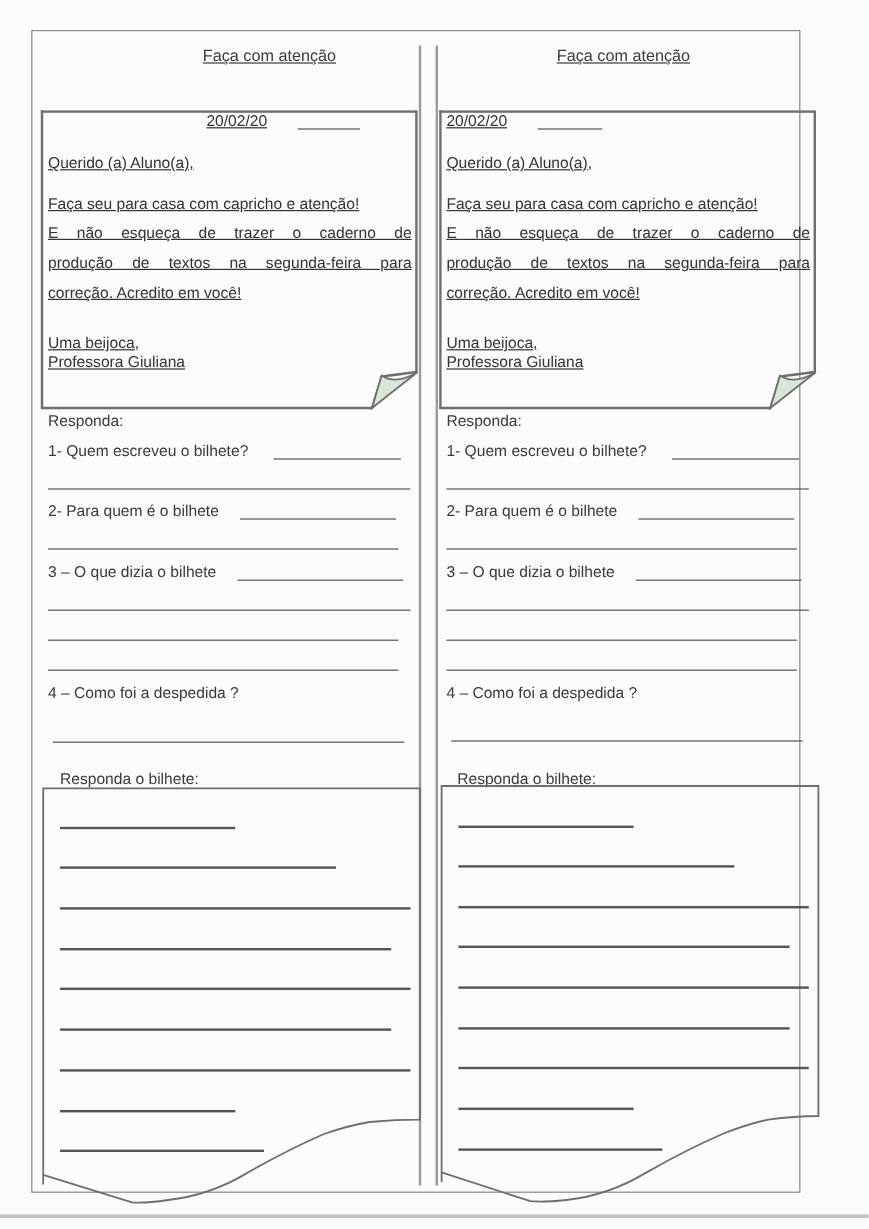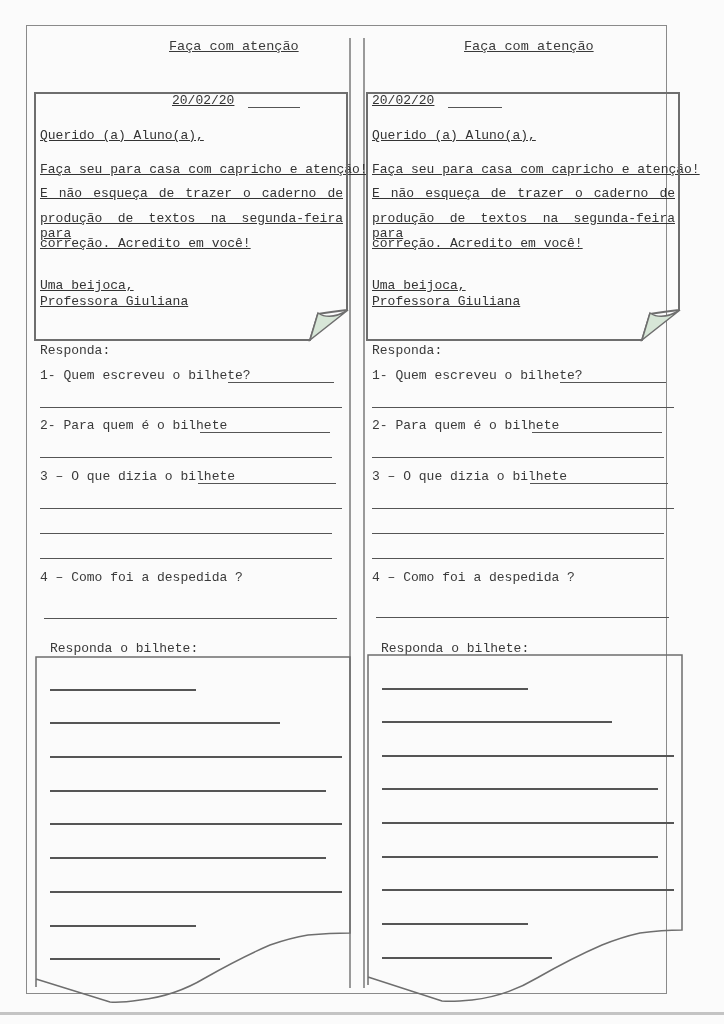--- a/index.html
+++ b/index.html
@@ -12,21 +12,21 @@
   .outer {
     position:absolute; left:26px; top:25px; width:641px; height:969px;
     border:1px solid #8a8a8a; box-sizing:border-box;
   }
   .vdiv {
     position:absolute; top:38px; width:2px; height:950px; background:#9a9a9a;
   }
   .scan-edge {
     position:absolute; left:0; top:1012px; width:724px; height:3px; background:#c4c4c4;
   }
-  .col { position:absolute; top:0; width:362px; height:1010px;font-family:Liberation Mono, monospace; }
+  .col { position:absolute; top:0; width:362px; height:1010px; }
   .title {
     position:absolute; top:39px; font-size:13.5px; text-decoration:underline;
     color:#3a3a3a; white-space:nowrap;
   }
   .note {
     position:absolute; top:92px; width:313px; height:248px;
     border:2px solid #6e6e6e; border-right:none; border-bottom:none; box-sizing:border-box;
   }
   .note-text { position:absolute; left:4px; font-size:13px; white-space:nowrap; text-decoration:underline; color:#333; }
   .justify { width:303px; text-align:justify; text-align-last:justify; white-space:normal; }

